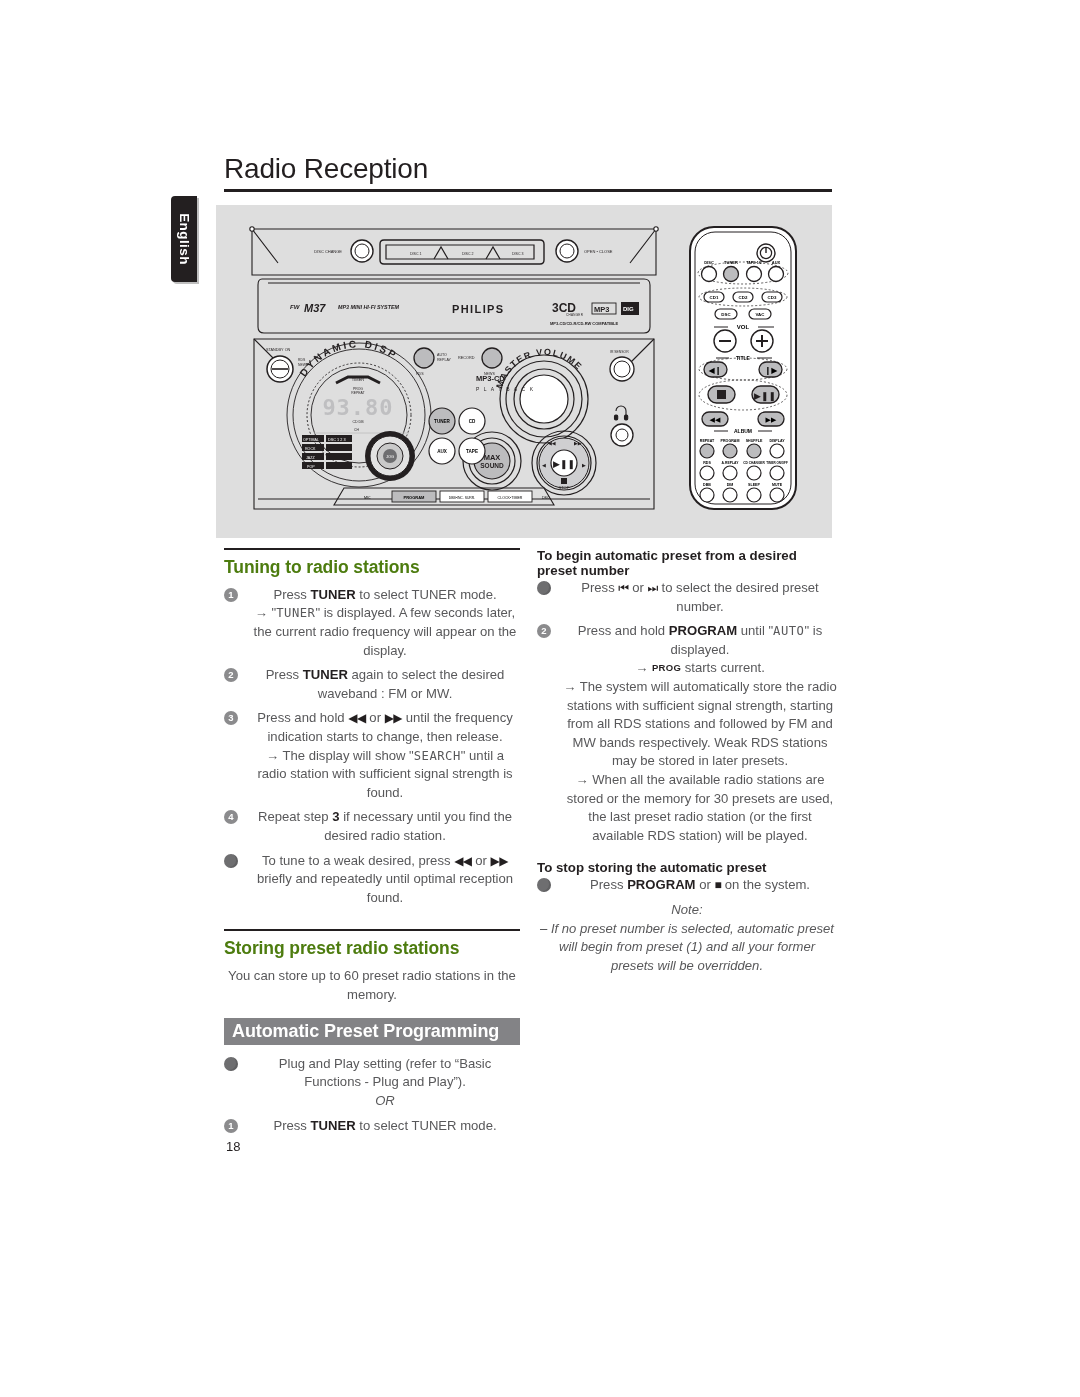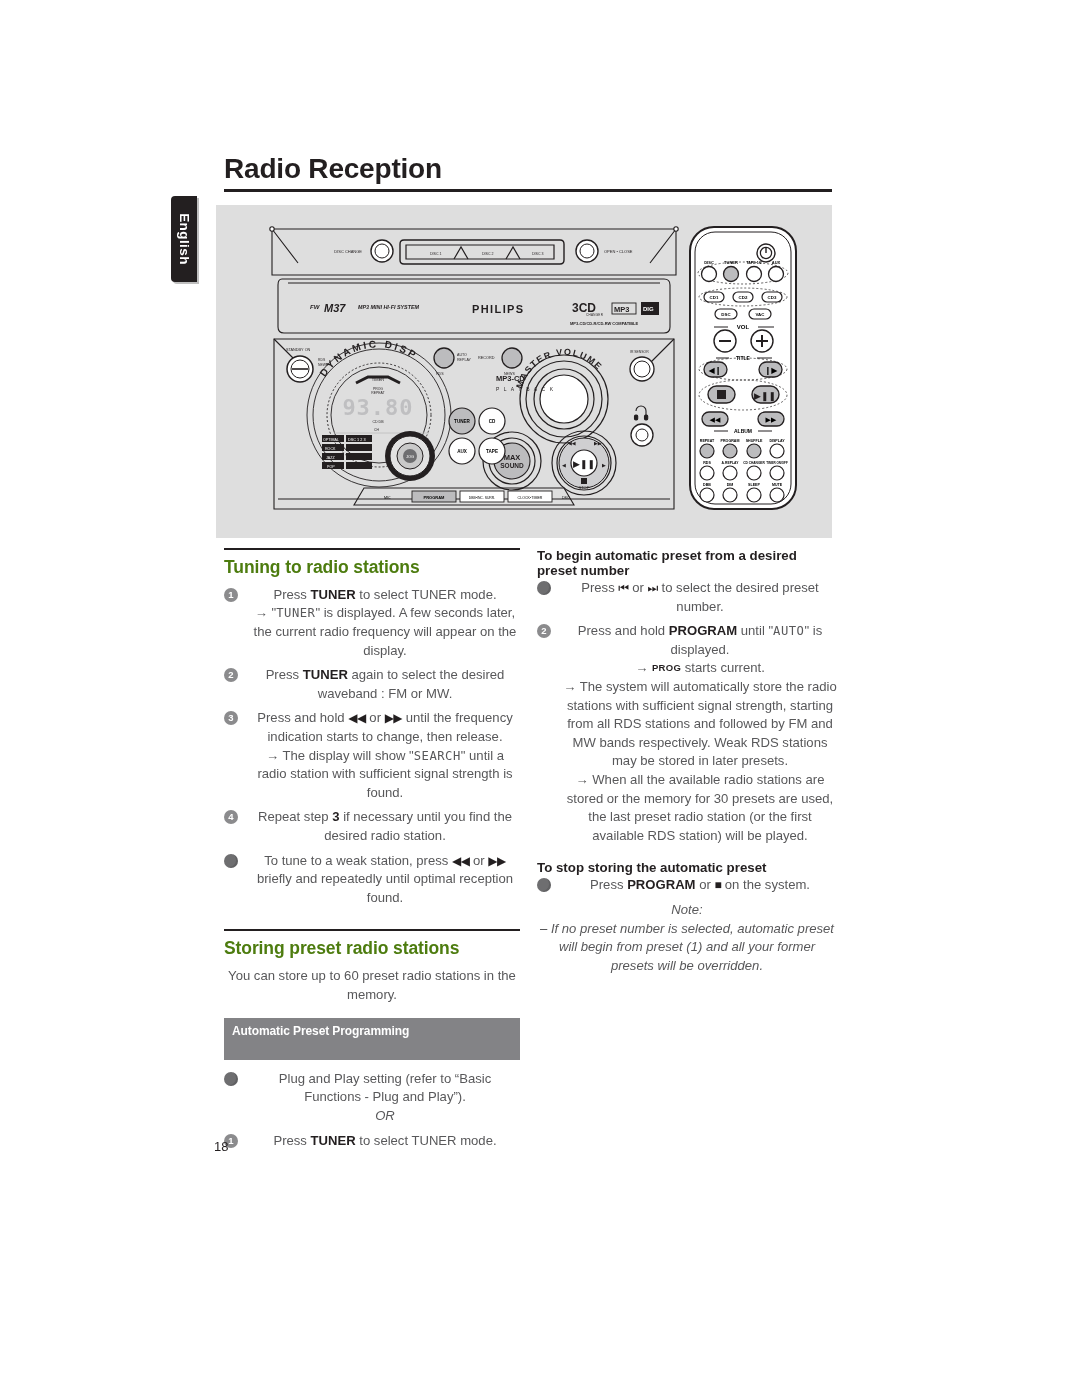--- a/index.html
+++ b/index.html
@@ -30,38 +30,38 @@
     white-space:nowrap;
     color:#fff;
     font-size:13.5px;
     font-weight:bold;
     letter-spacing:.4px;
   }
 
   
   .page-title {
     position:absolute; left:224px; top:153px;
-    font-size:28px; font-weight:bold; color:#231f20;
+    font-size:28px; font-weight:normal; color:#231f20;
     letter-spacing:-.2px;
   }
   .title-rule {
     position:absolute; left:224px; top:189px;
     width:608px; height:2.5px; background:#231f20;
   }
 
   
   .illus-panel {
     position:absolute; left:216px; top:205px;
     width:616px; height:333px;
     background:#dedede;
   }
 
   
   .unit {
-    position:absolute; left:48px; top:18px;
+    position:absolute; left:28px; top:18px;
     width:420px; height:296px;
   }
   .unit svg, .remote svg { display:block; }
 
   .remote {
     position:absolute; left:468px; top:18px;
     width:118px; height:290px;
   }
 
   
@@ -116,36 +116,36 @@
 
   .tiny-caps {
     font-size:9.5px; font-weight:bold; color:#231f20;
     letter-spacing:.3px; vertical-align:1px;
   }
 
   .gray-bar {
     background:#838386;
     color:#ffffff;
     font-weight:bold;
-    font-size:12px;
-    padding:4px 8px 19px 8px;
+    font-size:18px;
+    padding:4px 8px 4px 8px;
     margin:14px 0 10px 0;
     letter-spacing:-.1px;
   }
 
   .note-title { font-style:italic; color:#58585a; }
   .note-body  { font-style:italic; color:#58585a; }
 
   .spacer-sm { height:9px; }
   .spacer-md { height:16px; }
 
   .glyph { font-size:12px; letter-spacing:-.5px; color:#231f20; }
 
   .page-num {
-    position:absolute; left:214px; top:1139px;
+    position:absolute; left:226px; top:1139px;
     font-size:13px; color:#231f20;
   }
 
   
   .lbl { font-family:"Liberation Sans", sans-serif; fill:#231f20; }
 </style>
 </head>
 <body>
 
 <div class="page">
@@ -483,21 +483,21 @@
           <span class="marker">3</span>
           <p class="bodytext"><span>Press and hold </span><span class="glyph">◀◀</span><span> or </span><span class="glyph">▶▶</span><span> until the frequency indication starts to change, then release.</span></p>
           <p class="bodytext"><span class="arrow">→</span> <span>The display will show "</span><span class="lcd">SEARCH</span><span>" until a radio station with sufficient signal strength is found.</span></p>
         </div>
         <div class="item">
           <span class="marker">4</span>
           <p class="bodytext"><span>Repeat step </span><b>3</b><span> if necessary until you find the desired radio station.</span></p>
         </div>
         <div class="item">
           <span class="marker dot"></span>
-          <p class="bodytext"><span>To tune to a weak station, press </span><span class="glyph">◀◀</span><span> or </span><span class="glyph">▶▶</span><span> briefly and repeatedly until optimal reception found.</span></p>
+          <p class="bodytext"><span>To tune to a weak desired, press </span><span class="glyph">◀◀</span><span> or </span><span class="glyph">▶▶</span><span> briefly and repeatedly until optimal reception found.</span></p>
         </div>
       </div>
 
     <div class="spacer-md"></div>
     <div class="sec-rule"></div>
     <h2 class="sec">Storing preset radio stations</h2>
     <p class="bodytext">You can store up to 60 preset radio stations in the memory.</p>
     <div class="gray-bar">Automatic Preset Programming</div>
     <div id="left-s2">
         <div class="item">

